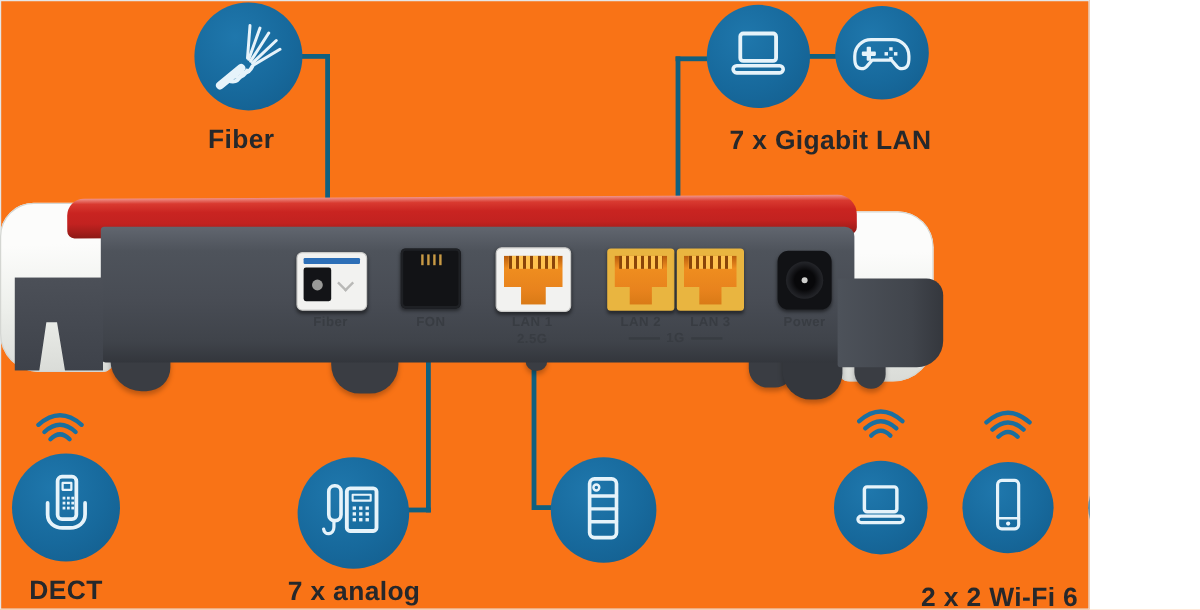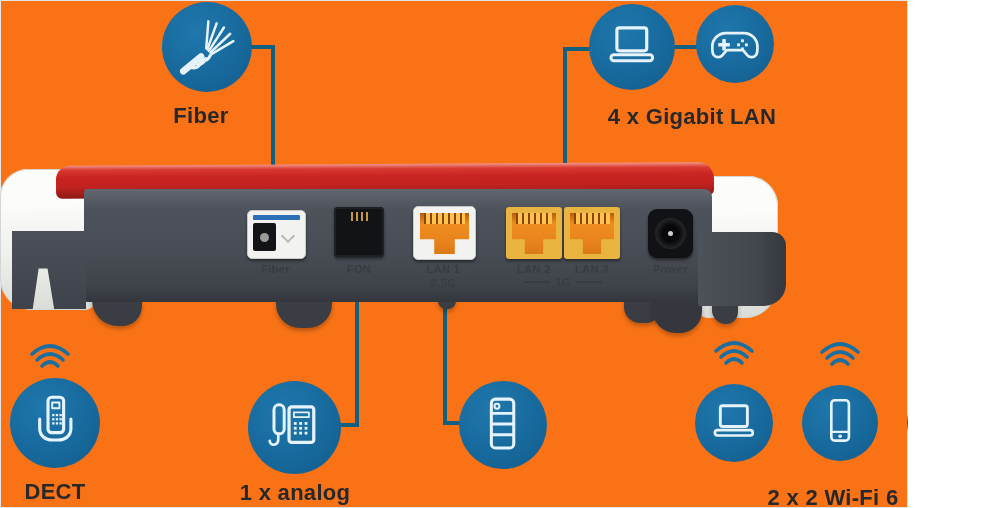--- a/index.html
+++ b/index.html
@@ -158,21 +158,21 @@
     <svg viewBox="0 0 64 64">
       <path class="stroke" stroke-width="3" d="M22 20 h20 a15 15 0 0 1 15 15 c0 3 .4 6.8 -1.5 9.3 a6.2 6.2 0 0 1 -9.8 .2 L41 39 H23 l-4.7 5.5 a6.2 6.2 0 0 1 -9.8 -.2 C6.6 41.8 7 38 7 35 A15 15 0 0 1 22 20 Z"></path>
       <rect class="fillicon" x="13.5" y="31" width="13" height="4" rx="1"></rect>
       <rect class="fillicon" x="18" y="26.5" width="4" height="13" rx="1"></rect>
       <rect class="fillicon" x="38.8" y="27" width="3.2" height="3.2"></rect>
       <rect class="fillicon" x="34.5" y="31.5" width="3.2" height="3.2"></rect>
       <rect class="fillicon" x="43.2" y="31.5" width="3.2" height="3.2"></rect>
       <rect class="fillicon" x="38.8" y="36" width="3.2" height="3.2"></rect>
     </svg>
   </div>
-  <div class="callout" style="left:542px;top:104px;">4 x Gigabit LAN</div>
+  <div class="callout" style="left:542px;top:104px;">7 x Gigabit LAN</div>
 
   <svg class="waves" style="left:22px;top:340px;" viewBox="0 0 56 32">
     <path d="M20 26 Q28 18 36 26"></path>
       <path d="M15 20 Q28 8 41 20"></path>
       <path d="M10 14 Q28 -2 46 14"></path>
   </svg>
   <div class="circle" style="left:10px;top:378px;width:90px;height:90px;">
     <svg viewBox="0 0 64 64">
       <path class="stroke" stroke-width="3" d="M17 28 v9 c0 7 5.5 11 12 11 h6 c6.5 0 12 -4 12 -11 v-9"></path>
       <rect class="stroke" stroke-width="3" x="25" y="7" width="15" height="34" rx="3.5"></rect>
@@ -200,21 +200,21 @@
         <rect class="fillicon" x="36.5" y="27" width="2.6" height="2.6"></rect>
         <rect class="fillicon" x="41.5" y="27" width="2.6" height="2.6"></rect>
       <rect class="fillicon" x="31.5" y="31.5" width="2.6" height="2.6"></rect>
         <rect class="fillicon" x="36.5" y="31.5" width="2.6" height="2.6"></rect>
         <rect class="fillicon" x="41.5" y="31.5" width="2.6" height="2.6"></rect>
       <rect class="fillicon" x="31.5" y="36" width="2.6" height="2.6"></rect>
         <rect class="fillicon" x="36.5" y="36" width="2.6" height="2.6"></rect>
         <rect class="fillicon" x="41.5" y="36" width="2.6" height="2.6"></rect>
     </svg>
   </div>
-  <div class="callout" style="left:145px;top:480px;">1 x analog</div>
+  <div class="callout" style="left:145px;top:480px;">7 x analog</div>
 
   <div class="circle" style="left:459px;top:381px;width:88px;height:88px;">
     <svg viewBox="0 0 64 64">
       <rect class="stroke" stroke-width="3" x="21" y="7" width="22" height="48" rx="4"></rect>
       <path class="stroke" stroke-width="2.8" d="M21 21 h22 M21 31.5 h22 M21 42 h22"></path>
       <circle class="stroke" stroke-width="2" cx="26.5" cy="14" r="2.4"></circle>
     </svg>
   </div>
 
   <svg class="waves" style="left:706px;top:337px;" viewBox="0 0 56 32">

